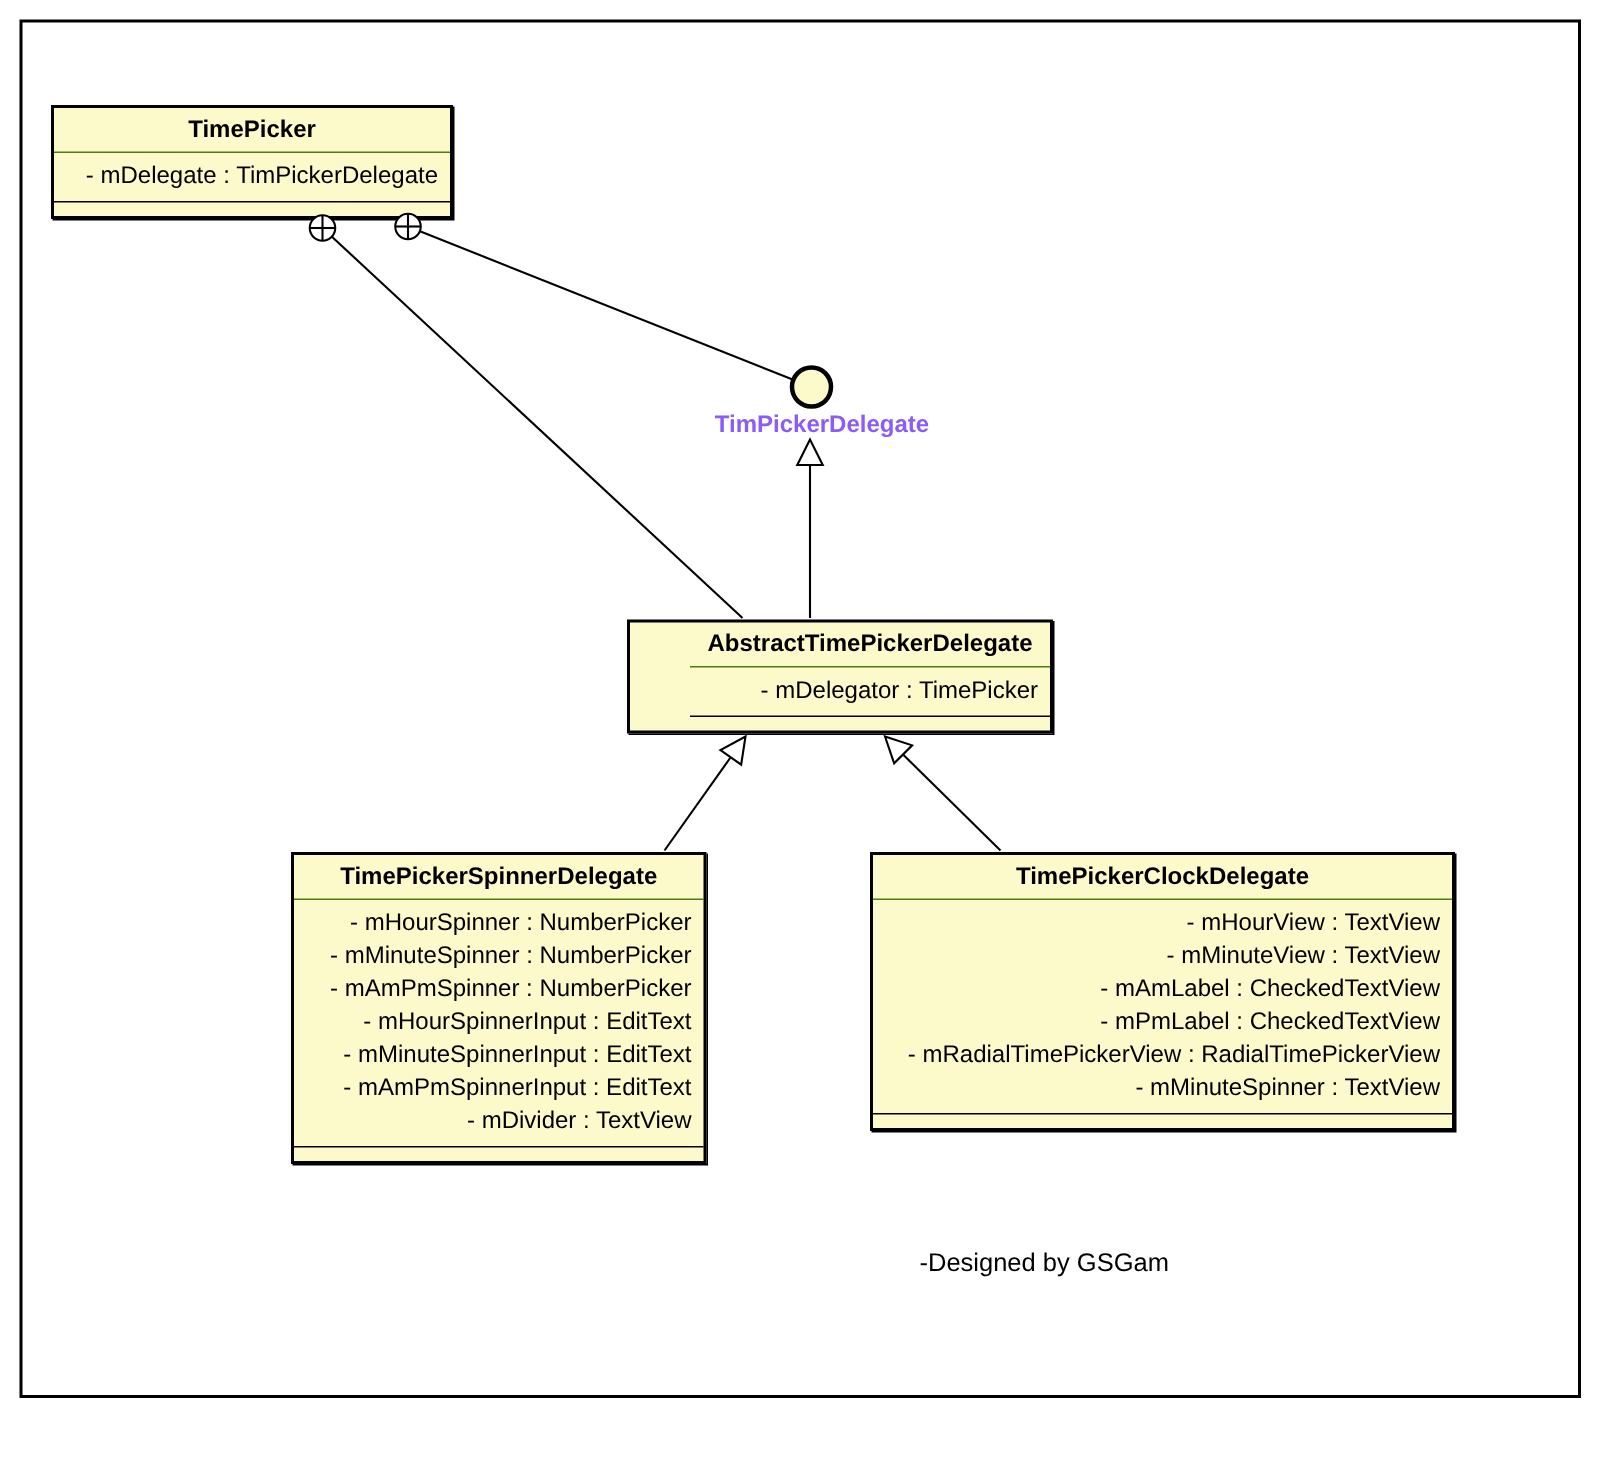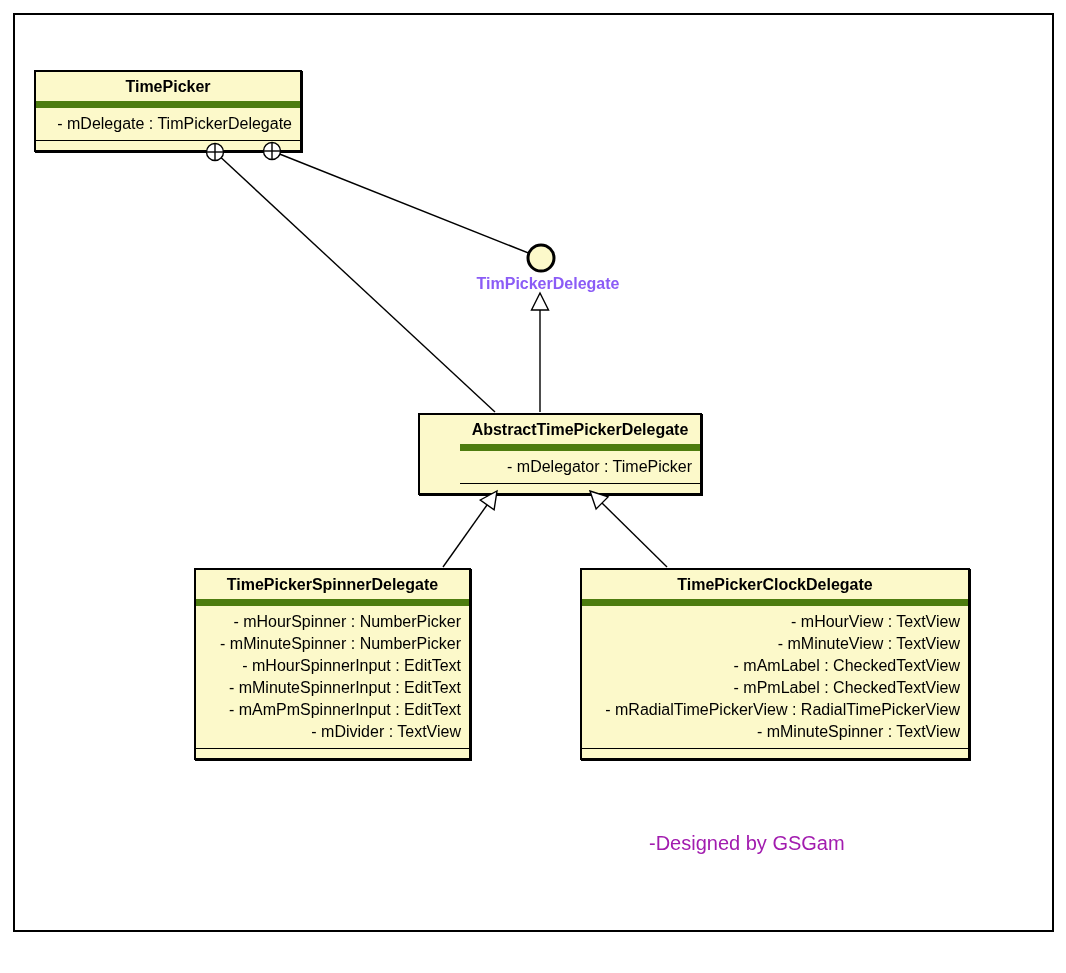--- a/index.html
+++ b/index.html
@@ -39,21 +39,21 @@
     background: #FCF9CA;
     border: 2px solid #000000;
     box-shadow: 1px 1px 0 #000000;
   }
   .uml-title {
     font-size: 16px;
     font-weight: bold;
     line-height: 22px;
     text-align: center;
     padding: 4px 6px 3px 6px;
-    border-bottom: 7px solid #4d7c0f;
+    border-bottom: 1px solid #4d7c0f;
     color: #000000;
     white-space: nowrap;
   }
   .uml-attrs {
     font-size: 16px;
     line-height: 22px;
     padding: 5px 8px;
     border-bottom: 1px solid #000000;
     color: #000000;
     text-align: right;
@@ -69,24 +69,24 @@
     width: 160px;
     text-align: center;
     font-size: 16px;
     font-weight: bold;
     color: #8b5cf6;
     white-space: nowrap;
   }
   .credit {
     position: absolute;
     z-index: 3;
-    left: 649px;
+    left: 613px;
     top: 832px;
-    font-size: 20px;
-    color: #a21caf;
+    font-size: 17px;
+    color: #000000;
     white-space: nowrap;
   }
 
   
   .box-time-picker   { left: 34px;  top: 70px;  width: 264px; }
   .box-abstract      { left: 418px; top: 413px; width: 240px; padding-left: 40px; }
   .box-spinner       { left: 194px; top: 568px; width: 273px; }
   .box-clock         { left: 580px; top: 568px; width: 386px; }
 </style>
 </head>
@@ -141,20 +141,21 @@
       <div class="uml-attr">- mDelegator : TimePicker</div>
     </div>
     <div class="uml-methods"></div>
   </div>
 
   <div class="uml-class box-spinner">
     <div class="uml-title">TimePickerSpinnerDelegate</div>
     <div class="uml-attrs">
       <div class="uml-attr">- mHourSpinner : NumberPicker</div>
       <div class="uml-attr">- mMinuteSpinner : NumberPicker</div>
+      <div class="uml-attr">- mAmPmSpinner : NumberPicker</div>
       <div class="uml-attr">- mHourSpinnerInput : EditText</div>
       <div class="uml-attr">- mMinuteSpinnerInput : EditText</div>
       <div class="uml-attr">- mAmPmSpinnerInput : EditText</div>
       <div class="uml-attr">- mDivider : TextView</div>
     </div>
     <div class="uml-methods"></div>
   </div>
 
   <div class="uml-class box-clock">
     <div class="uml-title">TimePickerClockDelegate</div>

